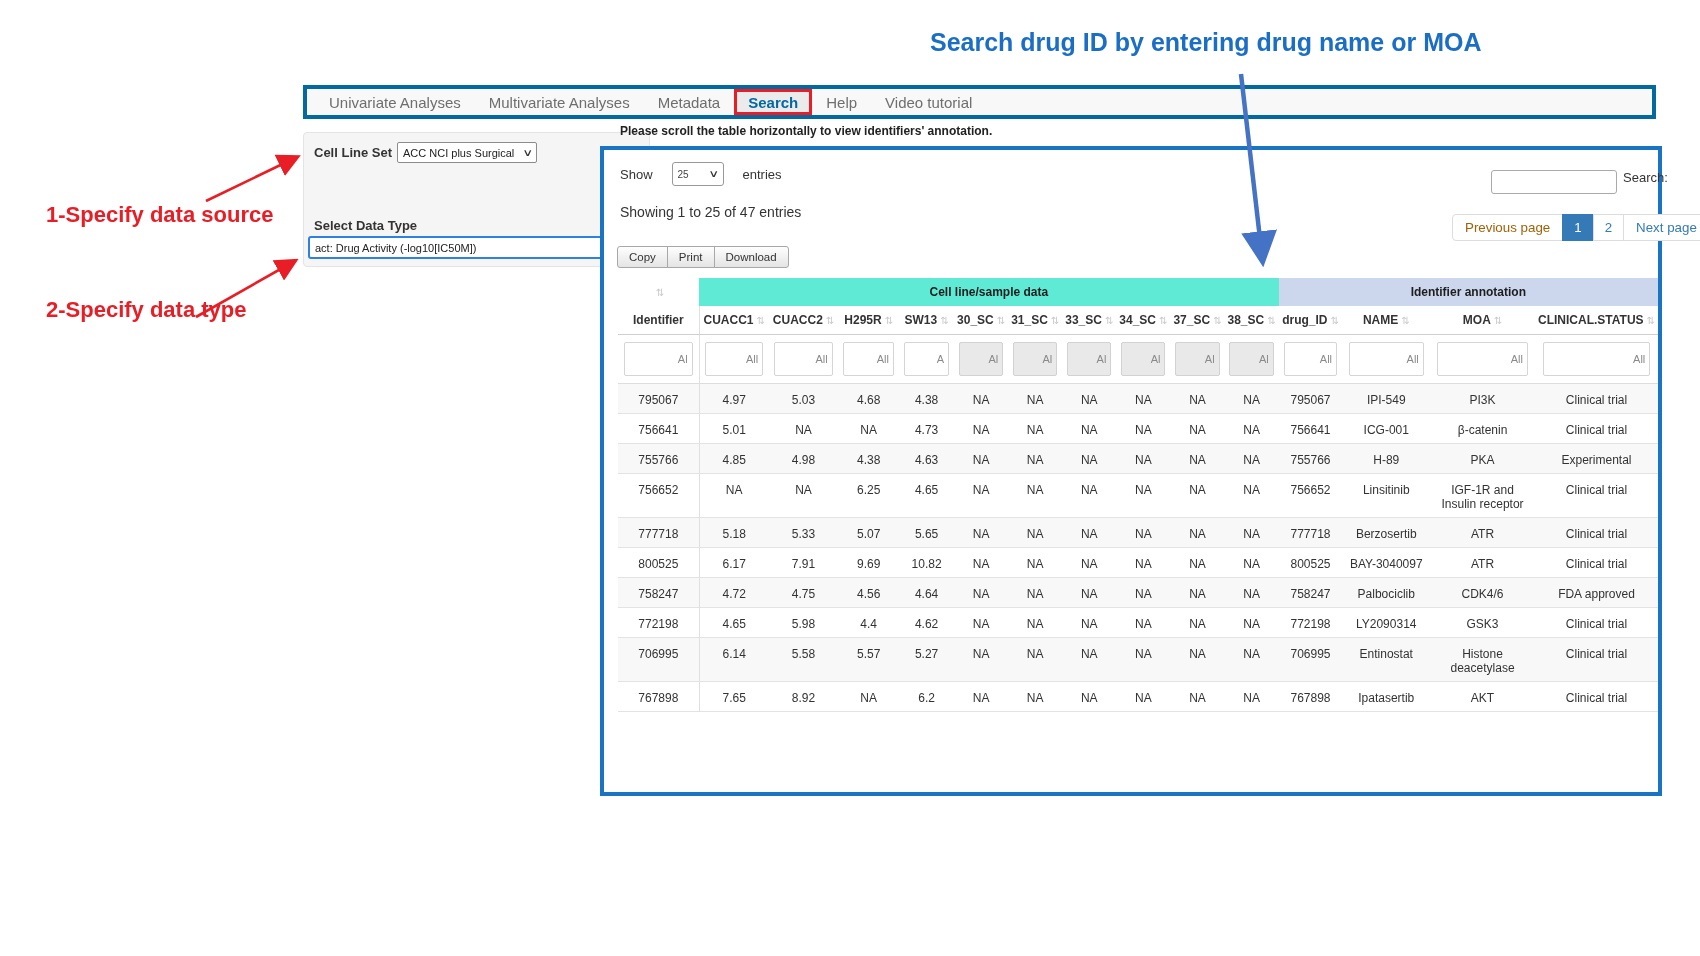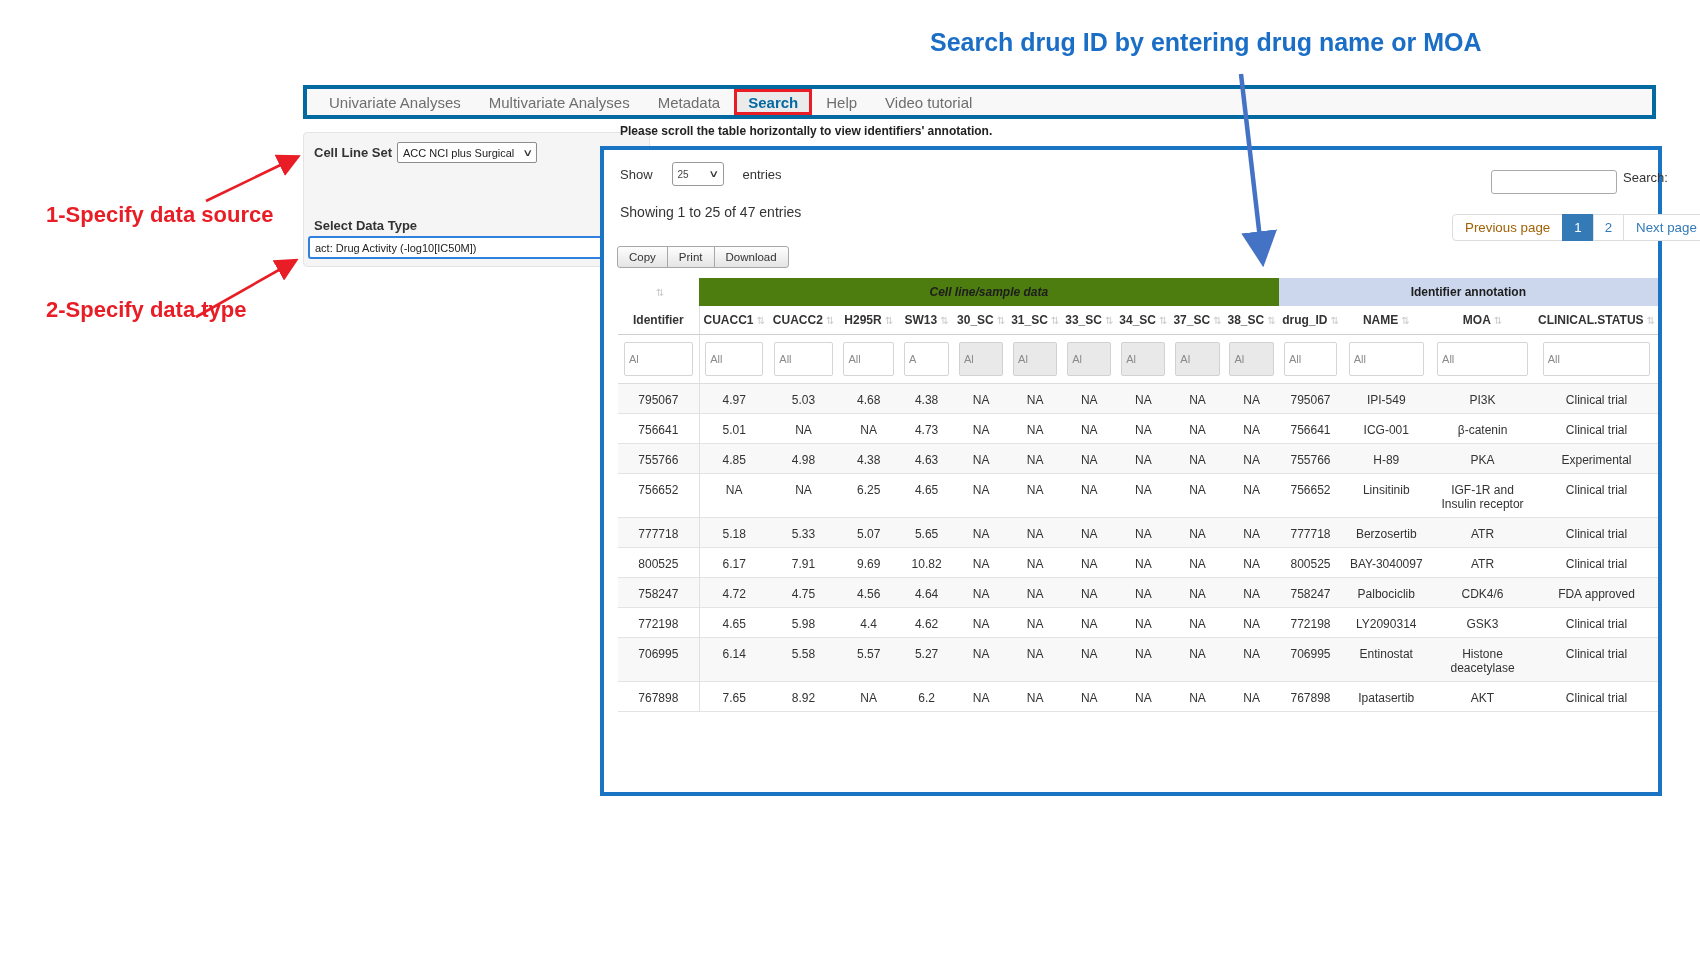--- a/index.html
+++ b/index.html
@@ -63,28 +63,28 @@
     border:1px solid #a8a8a8; background:linear-gradient(#fefefe,#e4e4e4);
     padding:4px 11px; font-size:11.5px; color:#333; margin-left:-1px; cursor:pointer;
   }
   .dt-btn:first-child { border-radius:3px 0 0 3px; }
   .dt-btn:last-child { border-radius:0 3px 3px 0; }
   
   .table-wrap { position:absolute; left:14px; top:128px; }
   table.dt { border-collapse:collapse; table-layout:fixed; font-size:12px; color:#333; }
   table.dt th { font-weight:bold; text-align:center; padding:7px 3px; }
   .group-row th { padding:5px 3px; }
-  th.g1 { background:#4d7c0f; color:#1d1d1d;font-style:italic; }
+  th.g1 { background:#5eead4; color:#1d1d1d; }
   th.g2 { background:#ccd7ee; color:#1d1d1d; }
   .col-row th { border-bottom:1px solid #cfcfcf; white-space:nowrap; }
   .sort { color:#c9c9c9; font-size:10px; margin-left:3px; font-weight:normal; }
   .filter-row th { padding:4px 3px 7px; border-bottom:1px solid #ddd; }
   .filter-input {
     width:92%; height:26px; border:1px solid #d5d5d5; border-radius:2px;
-    font-size:11px; padding:16px 4px; color:#444; background:#fff; outline:none;
+    font-size:11px; padding:16px 4px; color:#444; background:#fff; outline:none;text-align:right;
   }
   .filter-input:disabled { background:#e9e9e9; border-color:#d2d2d2; }
   .filter-input::placeholder { color:#8a8a8a; opacity:1; }
   table.dt tbody td { padding:9px 3px 6px; vertical-align:top; text-align:center; }
   table.dt tbody tr { border-bottom:1px solid #e3e3e3; }
   table.dt tbody tr:nth-child(odd) { background:#f8f8f8; }
   table.dt tbody td:first-child, .filter-row th:first-child, .col-row th:first-child { border-right:1px solid #e0e0e0; }
 </style>
 </head>
 <body>

